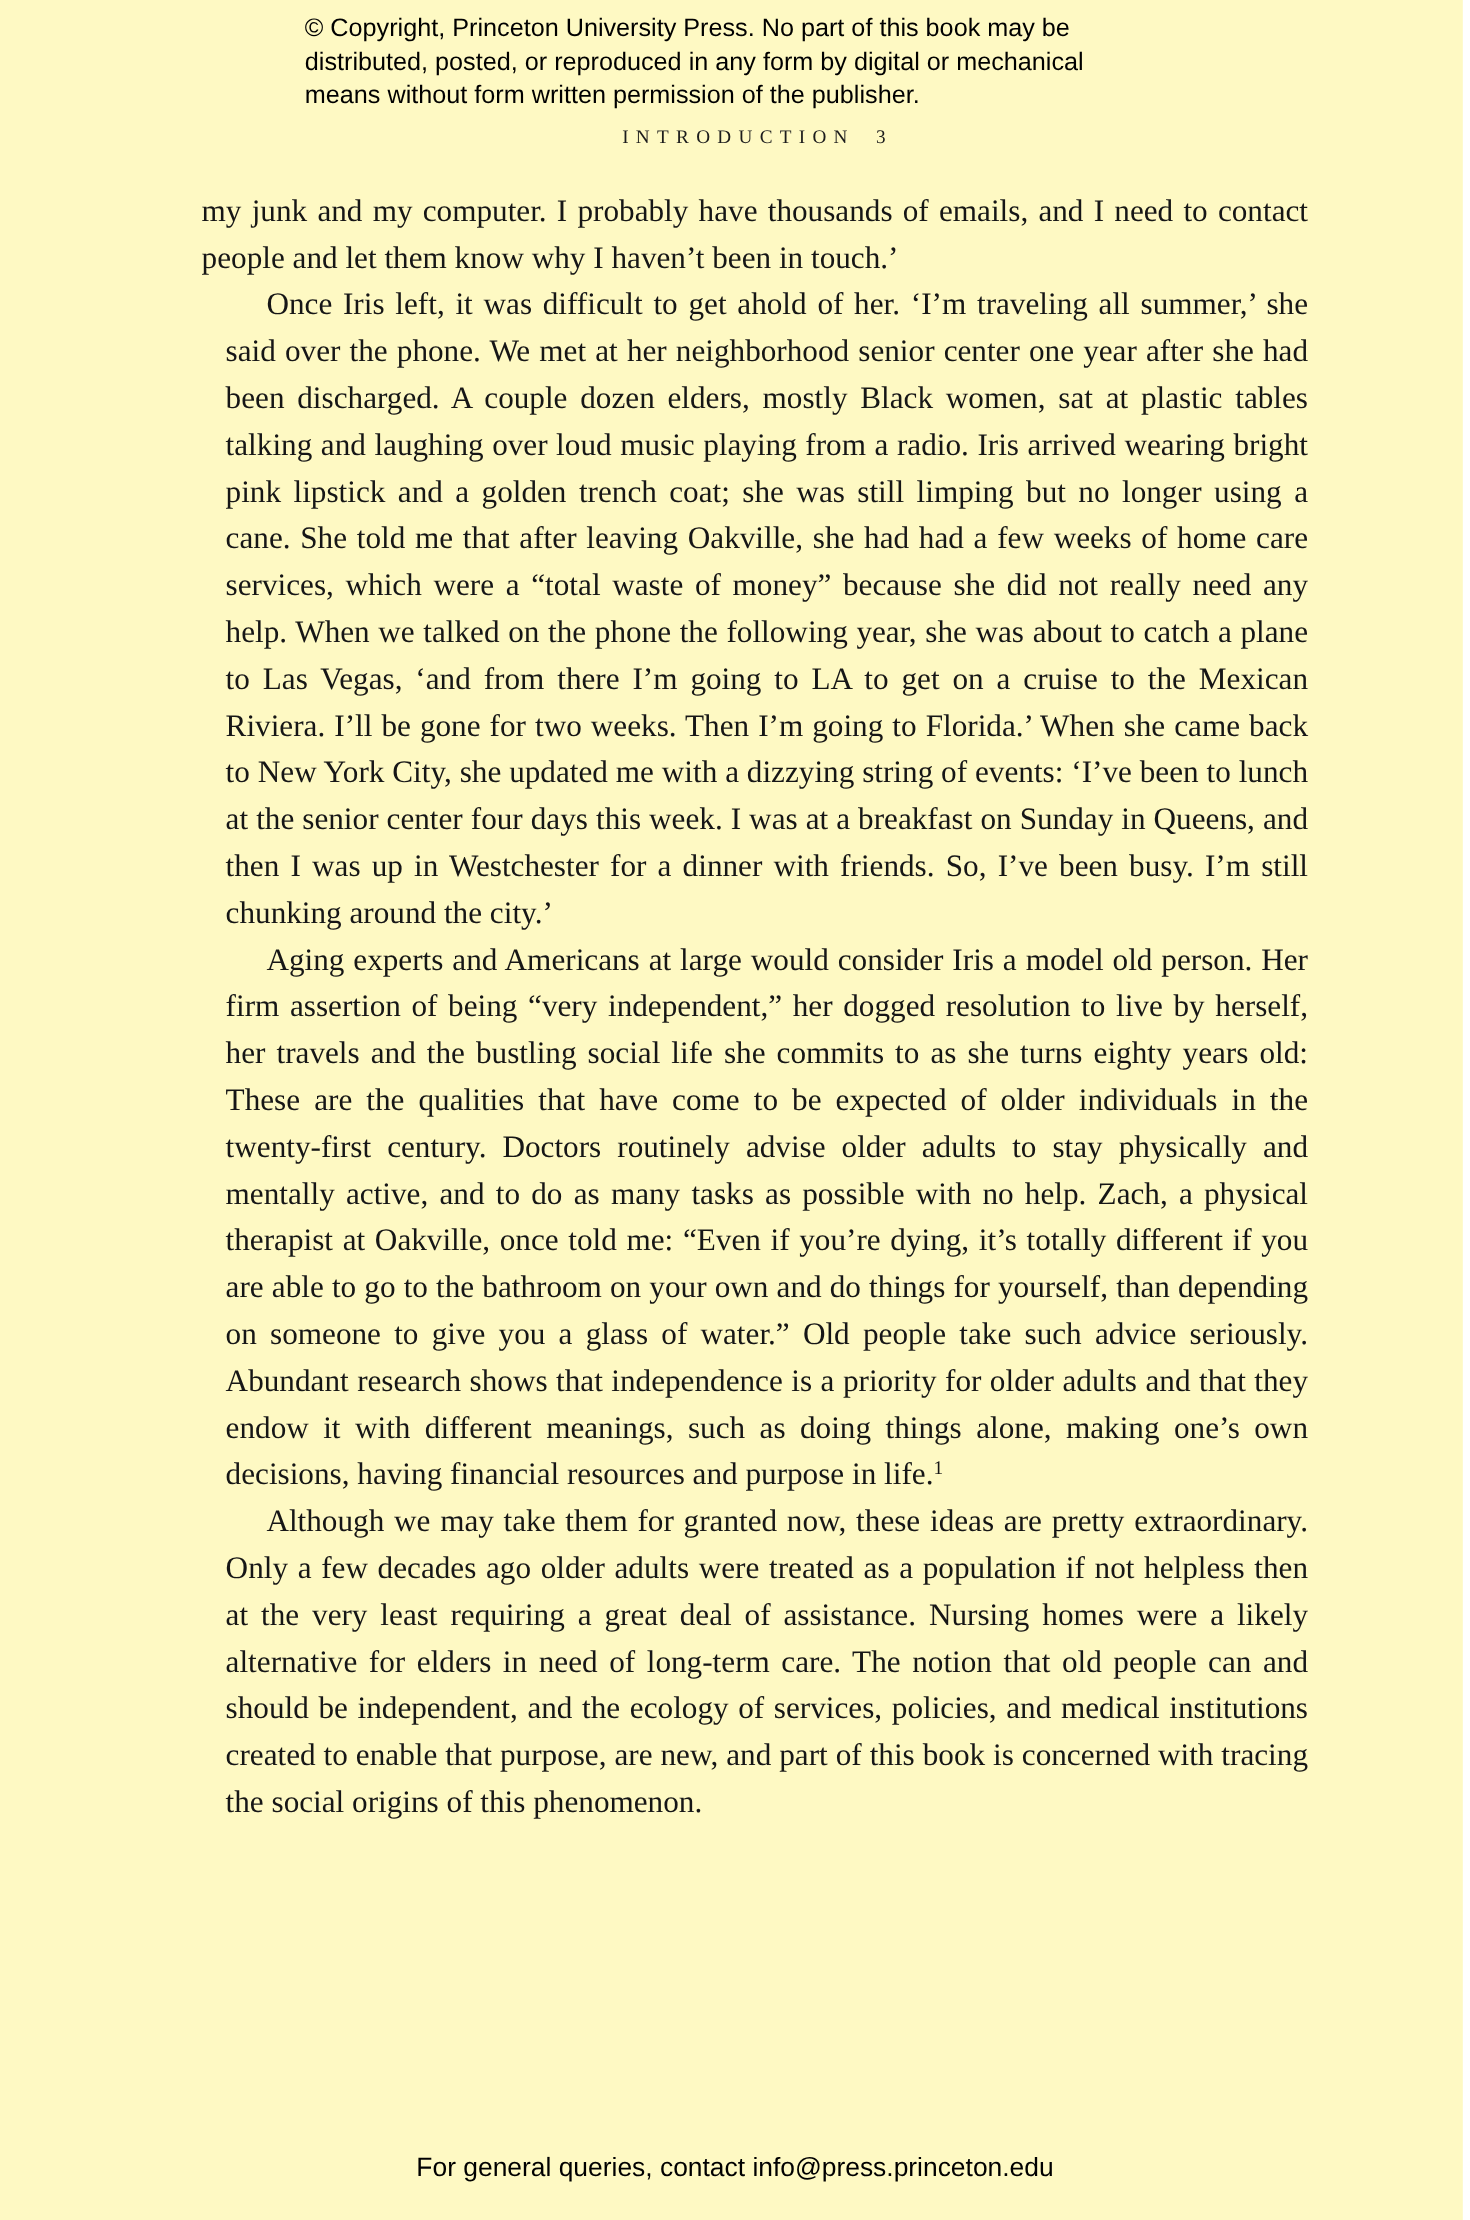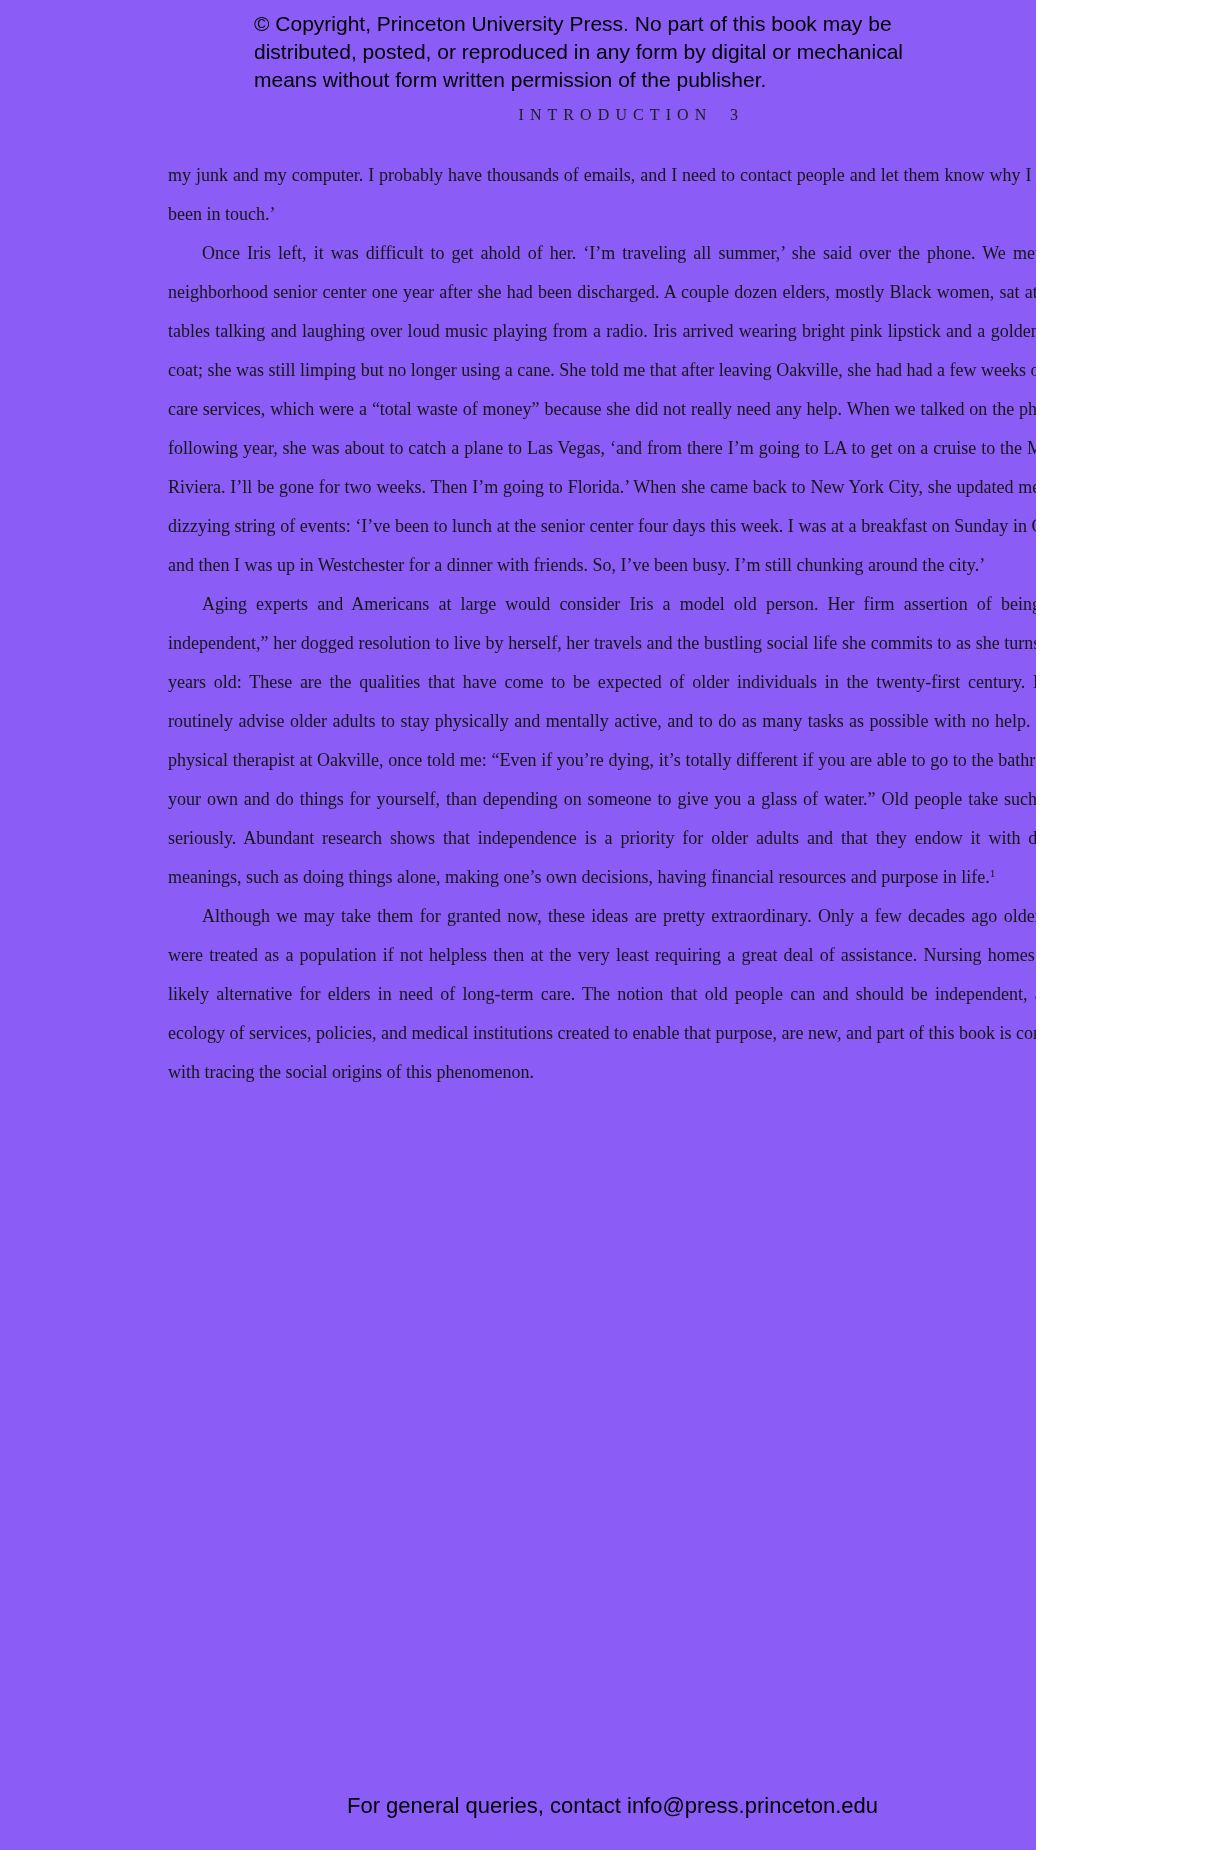--- a/index.html
+++ b/index.html
@@ -2,23 +2,23 @@
 <html lang="en"><head>
 <meta charset="utf-8">
 <style>
   html, body {
     margin: 0;
     padding: 0;
     background: #ffffff;
   }
   .page {
     position: relative;
-    width: 1036px;
+    width: 1219px;
     height: 1850px;
-    background: #8b5cf6;
+    background: #fef9c3;
     overflow: hidden;
     color: #161616;
   }
   .copyright {
     position: absolute;
     left: 254px;
     top: 10px;
     font-family: "Liberation Sans", sans-serif;
     font-size: 21px;
     line-height: 28px;
@@ -42,33 +42,34 @@
   .running-head .page-number {
     margin-left: 1.1em;
     letter-spacing: 0.1em;
   }
   .body-text {
     position: absolute;
     left: 168px;
     top: 156px;
     width: 922px;
     font-family: "Liberation Serif", serif;
-    font-size: 18px;
+    font-size: 26px;
     line-height: 39px;
     text-align: justify;
     color: #161616;
     hyphens: auto;
     -webkit-hyphens: auto;
   }
   .para {
     margin: 0;
     padding: 0;
   }
   .para.indent {
     text-indent: 34px;
+    margin-left: 20px;
   }
   sup.footnote {
     font-size: 0.62em;
     line-height: 0;
     vertical-align: 0.55em;
   }
   .page-footer {
     position: absolute;
     left: 0;
     top: 1793px;

